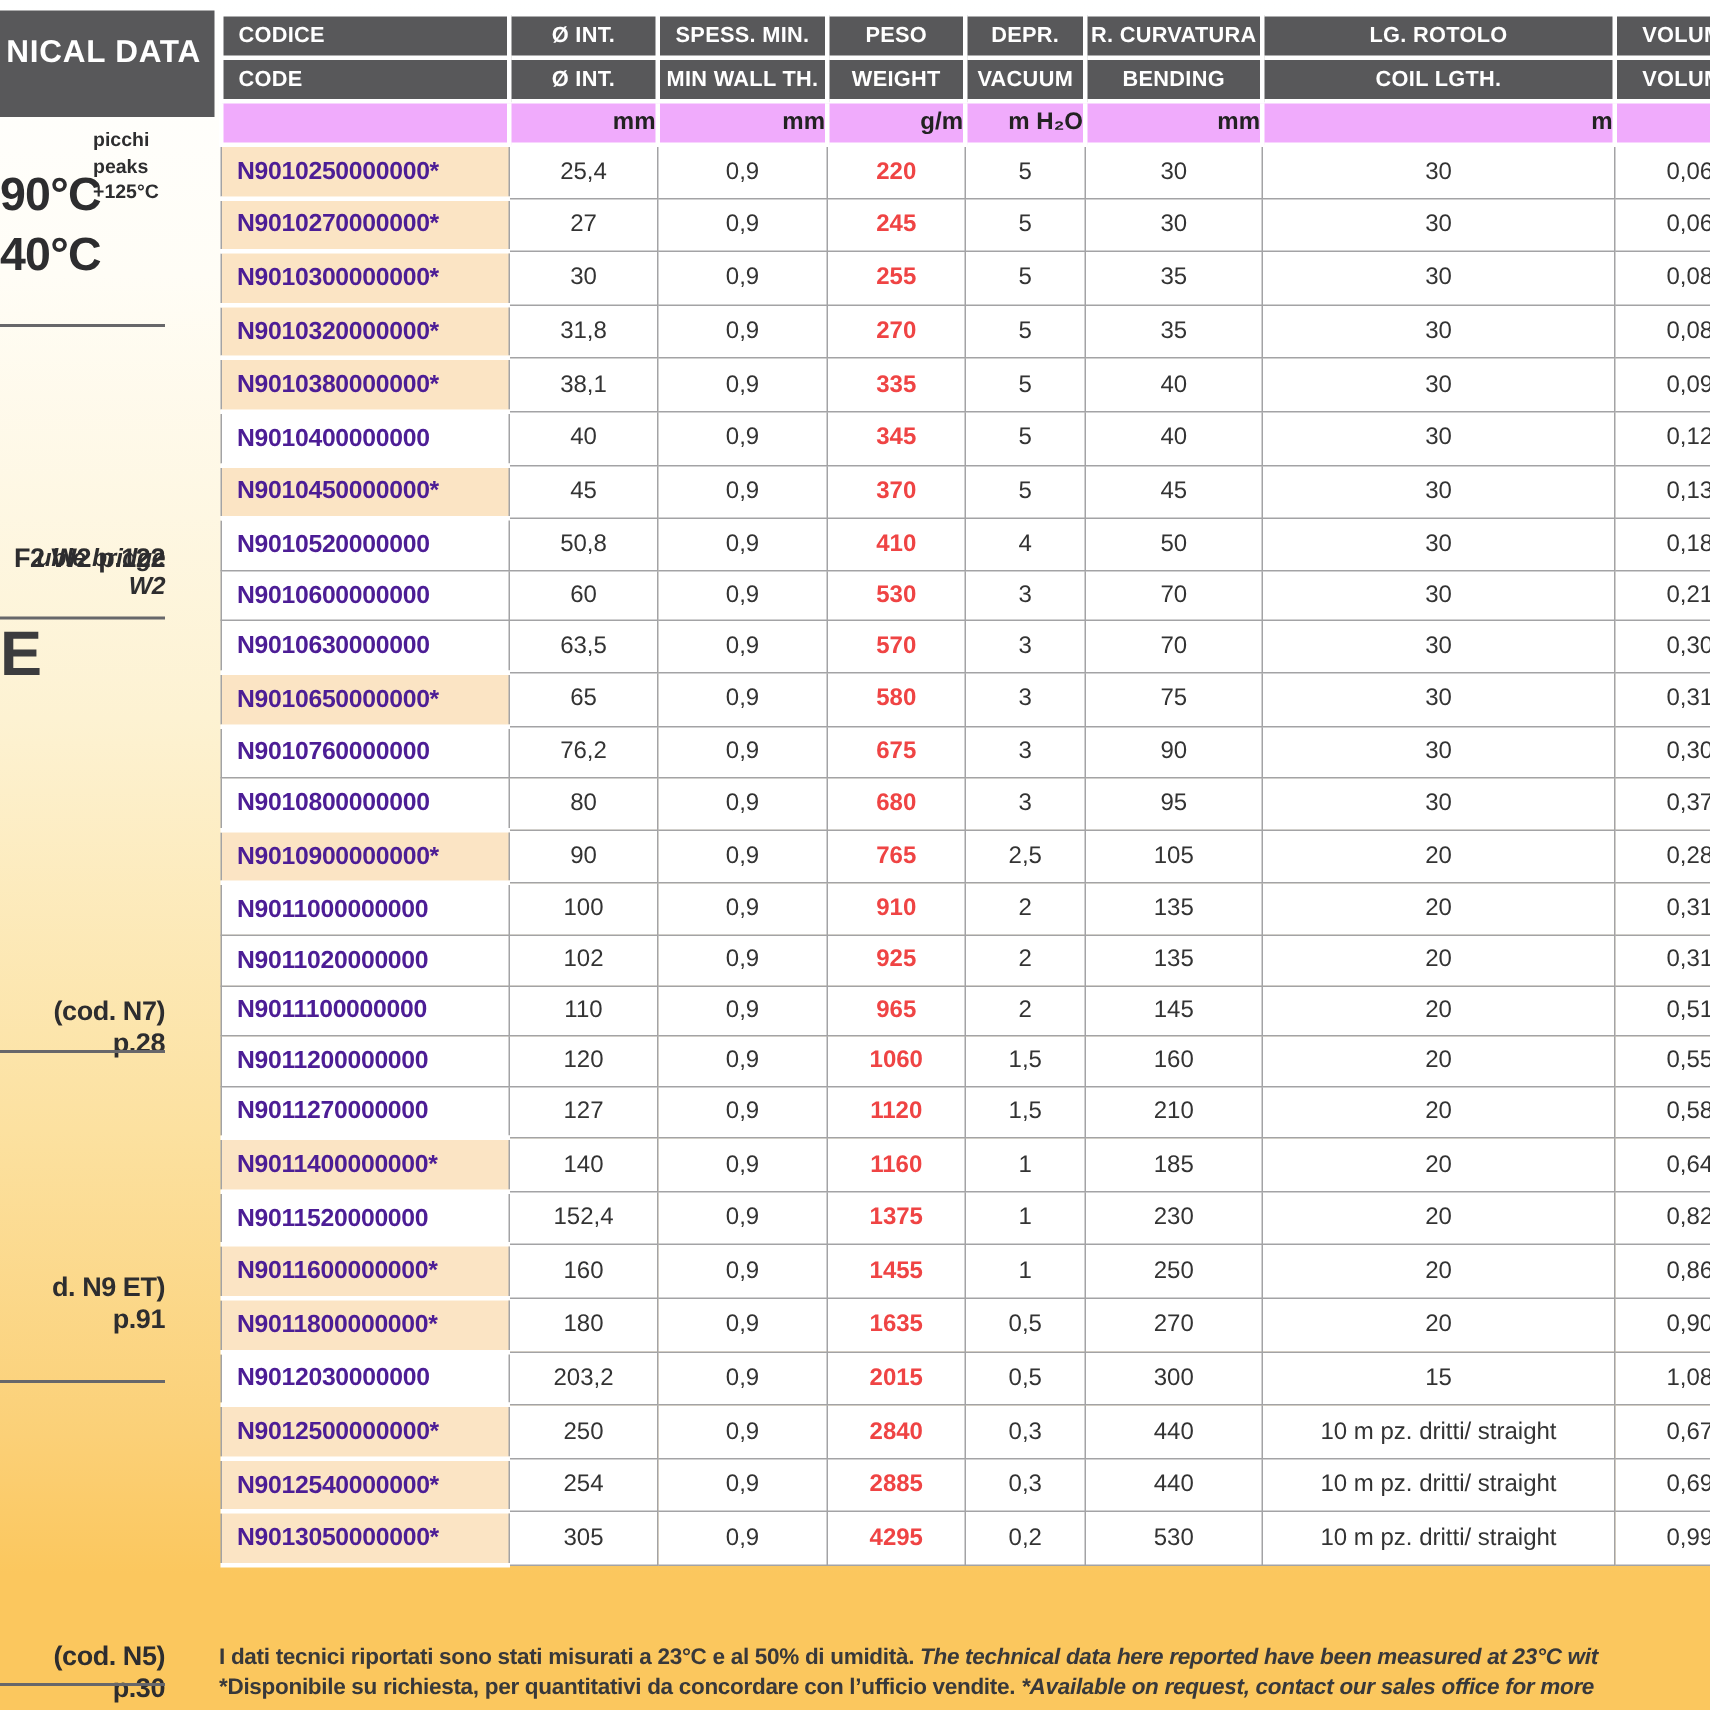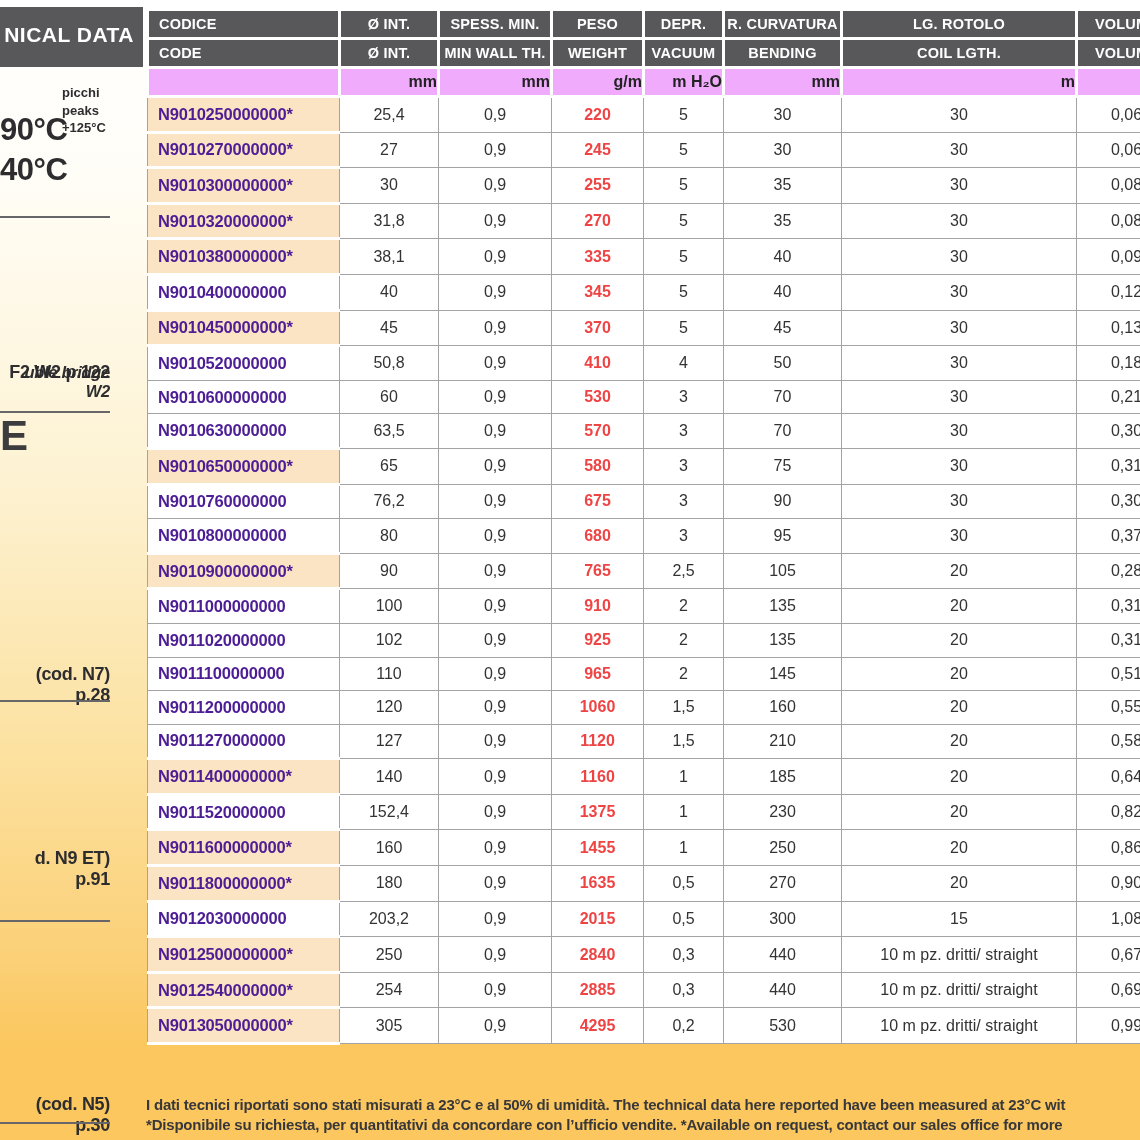--- a/index.html
+++ b/index.html
@@ -4,21 +4,21 @@
 <style>
   html,body{margin:0;padding:0;}
   body{
     width:1140px;height:1140px;position:relative;overflow:hidden;
     font-family:"Liberation Sans","DejaVu Sans",sans-serif;
     background:linear-gradient(180deg,#ffffff 0%,#fffdf6 16%,#fdf2d2 42%,#fce1a0 66%,#fbd077 84%,#fbc75e 92%,#fbc75e 100%);
     color:#2d2d2f;
   }
   .abs{position:absolute;}
   
-  .sb-bar{left:0;top:7px;width:143px;height:60px;background:#58585a;color:#fff;
+  .sb-bar{left:0;top:7px;width:143px;height:71px;background:#58585a;color:#fff;
     font-size:21px;font-weight:700;letter-spacing:.5px;text-align:right;
     line-height:56px;padding-right:9px;box-sizing:border-box;}
   .temp-max{left:0;top:112px;font-size:31px;font-weight:700;letter-spacing:-.5px;}
   .temp-min{left:0;top:152px;font-size:31px;font-weight:700;letter-spacing:-.5px;}
   .peaks{left:62px;top:84px;font-size:13px;font-weight:700;line-height:17.5px;}
   .rule{left:0;width:110px;border-top:2px solid #67676a;height:0;}
   .ref{left:0;width:110px;text-align:right;font-weight:700;font-size:18px;letter-spacing:-.3px;}
   .ref-italic{left:0;width:110px;text-align:right;font-weight:700;font-style:italic;font-size:16.5px;letter-spacing:-.3px;}
   .big-letter{left:0;top:412px;font-size:42px;font-weight:700;color:#3c3c3e;}
   
@@ -30,21 +30,21 @@
     border:3px solid #fff;text-align:right;height:26px;padding:0;}
   .tbl tbody td{background:#fff;border:1px solid #a3a3a5;font-size:16px;color:#333;
     text-align:center;padding:0;height:32.6px;}
   .tbl tbody td.code{text-align:left;padding-left:10px;font-weight:700;font-size:16.5px;color:#4c1d95;
     border-top:1px solid #a3a3a5;border-bottom:1px solid #a3a3a5;letter-spacing:-.2px;}
   .tbl tbody tr.hl td.code{background:#fbe4c4;border-top:3px solid #fff;border-bottom:3px solid #fff;}
   .tbl tbody td.peso{font-weight:700;color:#ef4444;}
   
   .notes{left:146px;top:1095px;font-size:15px;font-weight:700;line-height:19.5px;
     color:#38383a;white-space:nowrap;letter-spacing:-.2px;}
-  .notes .en{}
+  .notes .en{font-style:italic;}
 </style>
 </head>
 <body>
 
 <aside>
   <div class="abs sb-bar">NICAL DATA</div>
 
   <div class="abs temp-max">90°C</div>
   <div class="abs peaks">
     <div>picchi</div>

